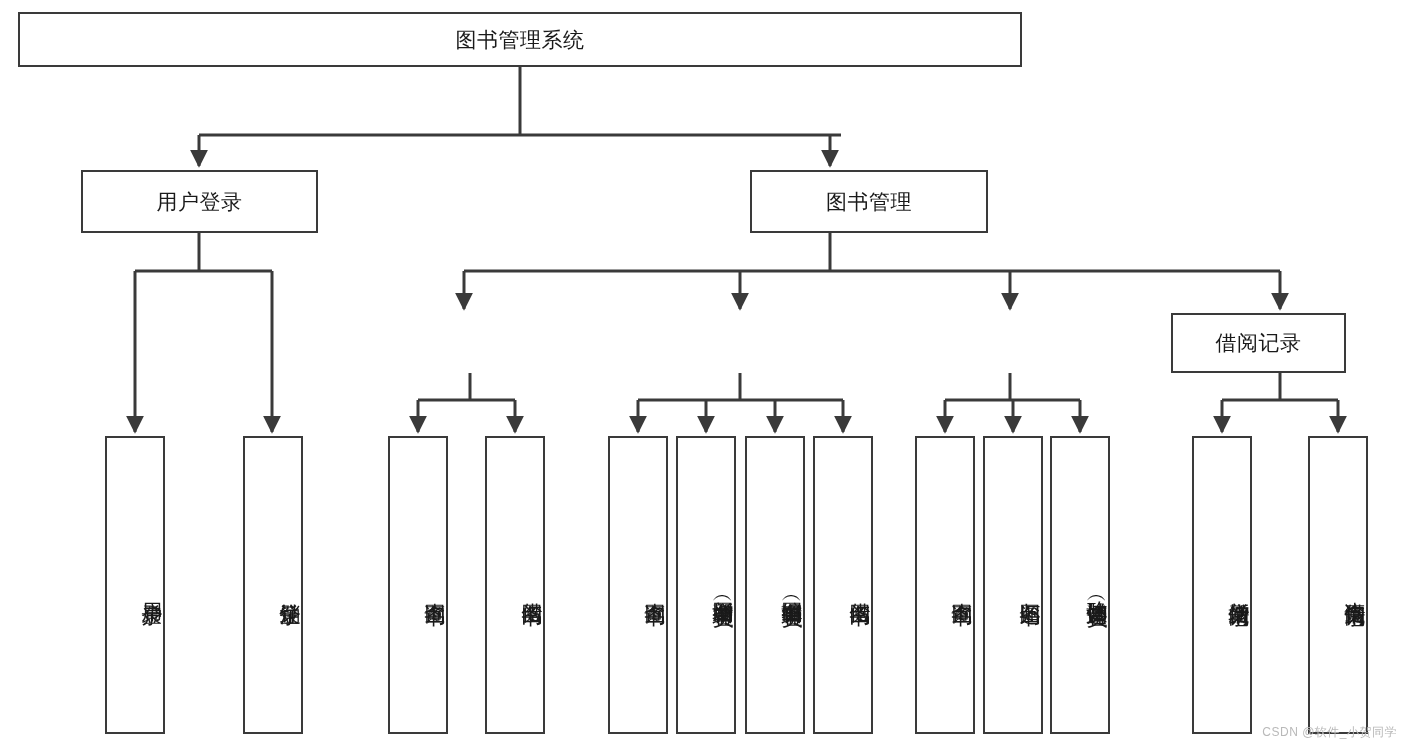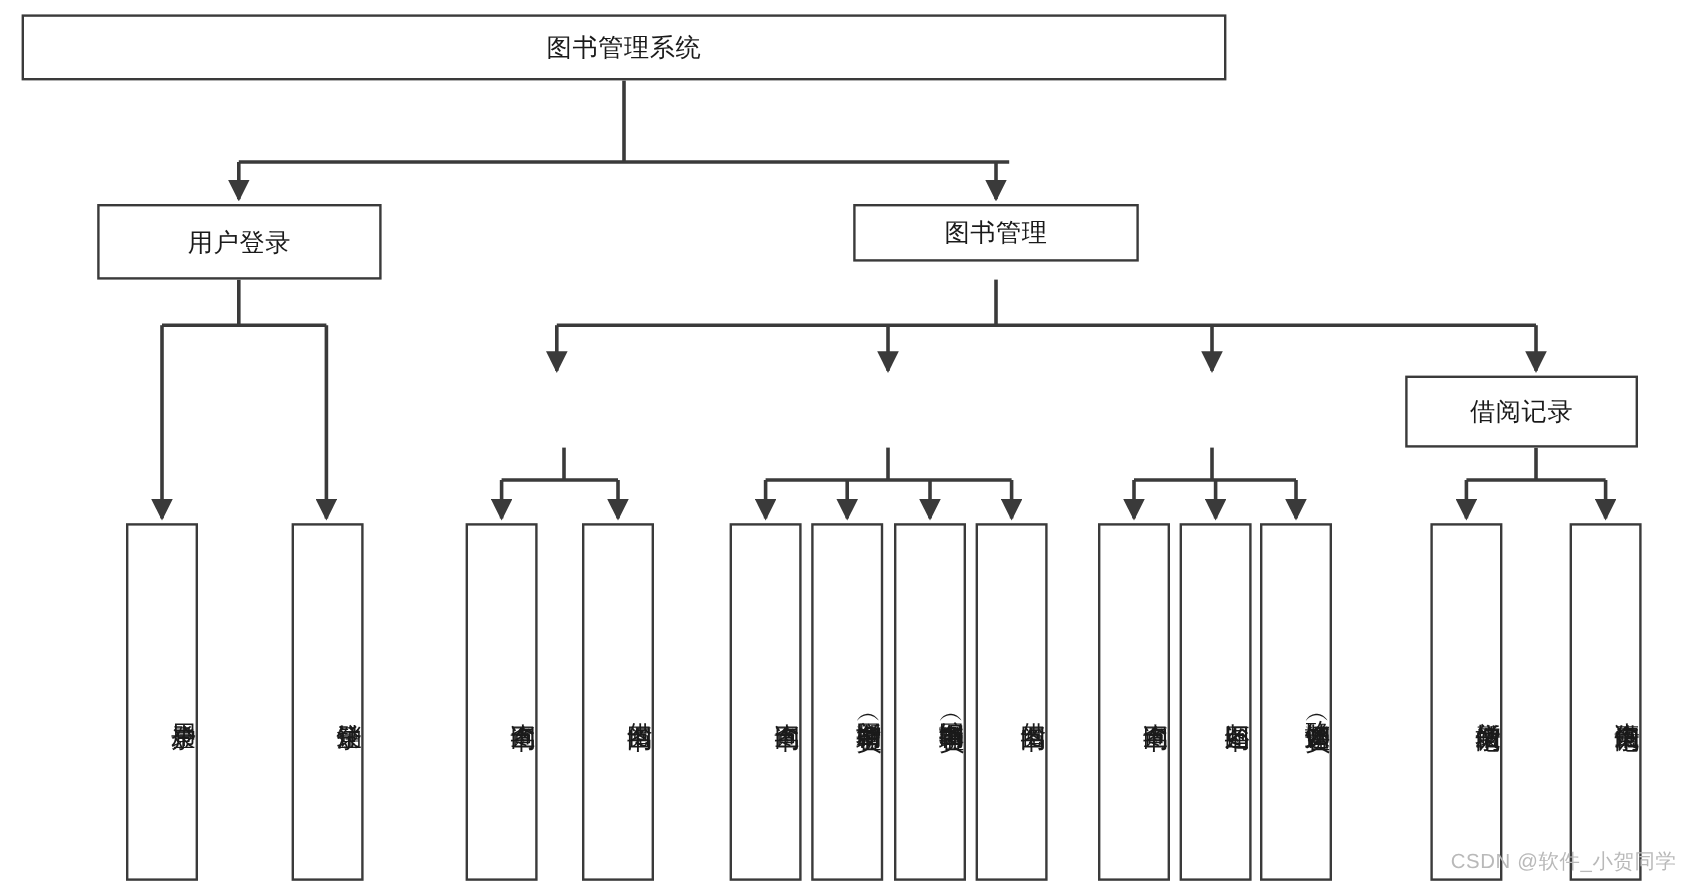--- a/index.html
+++ b/index.html
@@ -51,22 +51,22 @@
     line-height: 1.08;
   }
   .node-v > span {
     writing-mode: vertical-rl;
     text-orientation: upright;
     display: block;
   }
   #watermark {
     position: absolute;
     right: 8px;
-    bottom: 18px;
-    font-size: 17px;
+    bottom: 6px;
+    font-size: 12px;
     color: #b9b9b9;
     z-index: 5;
     white-space: nowrap;
     letter-spacing: 0.5px;
   }
 </style>
 </head>
 <body>
 
 <div id="diagram-canvas">
@@ -121,25 +121,25 @@
     </g>
   </svg>
 
   <div class="node node-h" style="left:18px; top:12px; width:1004px; height:55px;">
     <span>图书管理系统</span>
   </div>
 
   <div class="node node-h" style="left:81px; top:170px; width:237px; height:63px;">
     <span>用户登录</span>
   </div>
-  <div class="node node-h" style="left:711px; top:170px; width:238px; height:48px;">
+  <div class="node node-h" style="left:750px; top:170px; width:238px; height:63px;">
     <span>图书管理</span>
   </div>
 
-  <div class="node node-h" style="left:1171px; top:313px; width:194px; height:60px;">
+  <div class="node node-h" style="left:1171px; top:313px; width:175px; height:60px;">
     <span>借阅记录</span>
   </div>
 
   <div class="node node-v" style="left:105px; top:436px; width:60px; height:298px;">
     <span>用户登录</span>
   </div>
   <div class="node node-v" style="left:243px; top:436px; width:60px; height:298px;">
     <span>注销登录</span>
   </div>
 

